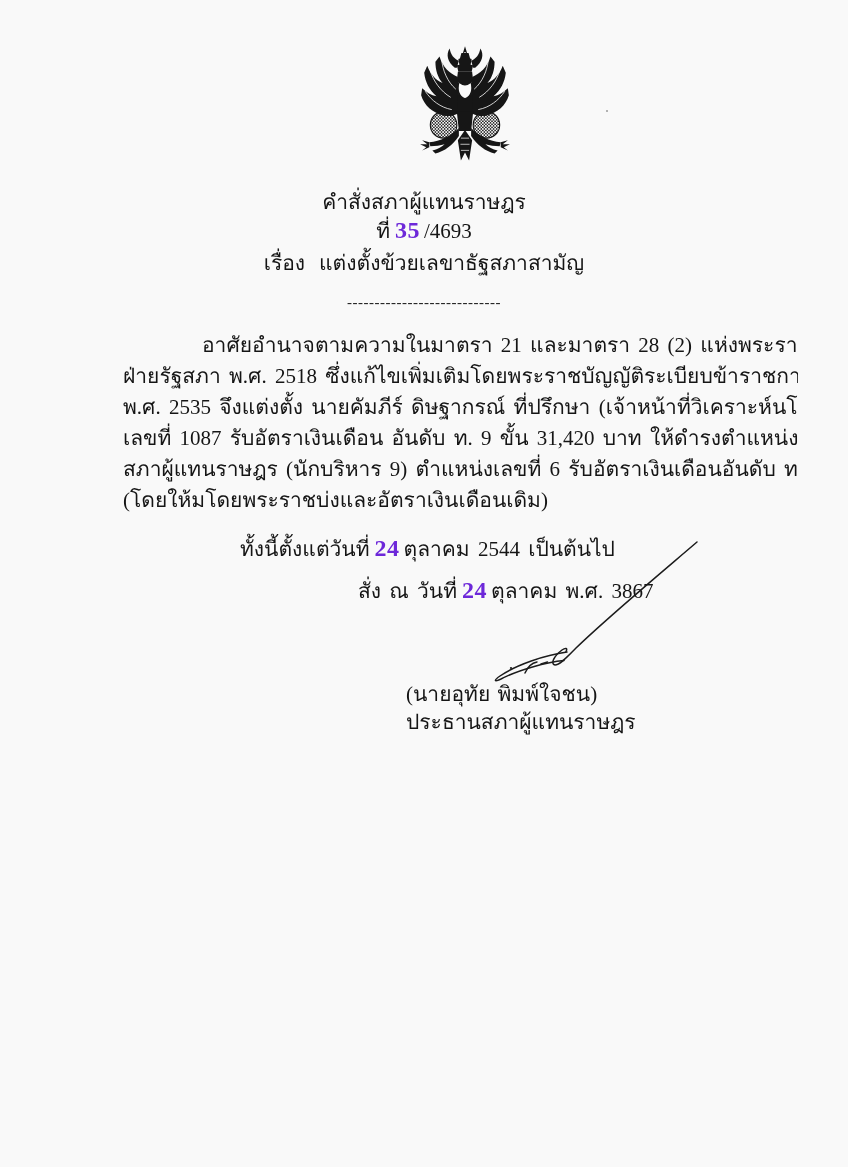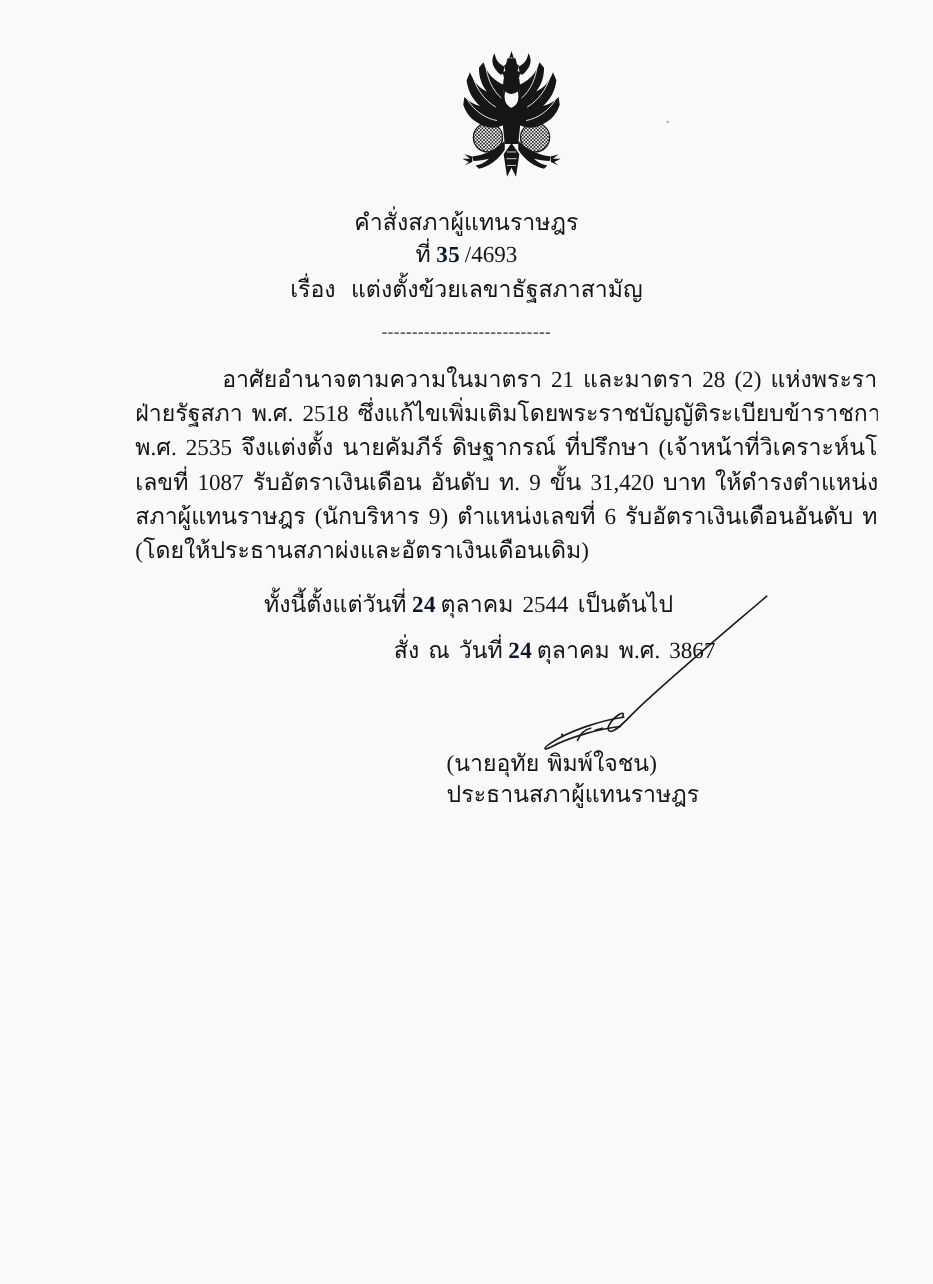--- a/index.html
+++ b/index.html
@@ -5,21 +5,21 @@
   html,body{margin:0;padding:0;background:#f9f9f9;}
   .page{
     position:relative;width:748px;height:1167px;margin:16px auto;
     background:#f9f9f9;color:#151515;overflow:hidden;
     font-family:Liberation Serif, serif;
   }
   .abs{position:absolute;}
   .center{left:0;right:0;text-align:center;}
   .t{font-size:21px;white-space:nowrap;word-spacing:3px;}
   .hand{
-    font-weight:bold;font-size:21px;color:#0f172a;
+    font-weight:bold;font-size:24px;color:#6d28d9;
     letter-spacing:.5px;margin:0 4px 0 5px;white-space:nowrap;
   }
   .divider{font-size:15px;letter-spacing:.5px;color:#222;}
   .para{line-height:31px;}
   .para .bl{font-size:21px;white-space:nowrap;word-spacing:3px;}
   .para .bl.indent{padding-left:79px;}
   .sig-name{line-height:28px;}
   .sig-name div{font-size:21px;white-space:nowrap;word-spacing:2px;}
   .speck{position:absolute;width:2px;height:2px;border-radius:50%;background:#9a9a9a;}
   svg{display:block;}
@@ -82,21 +82,21 @@
   </div>
 
   <div class="abs center divider" style="top:278px;">----------------------------</div>
 
   <div class="abs para" style="top:314px;left:73px;width:720px;">
     <div class="bl indent">อาศัยอำนาจตามความในมาตรา 21 และมาตรา 28 (2) แห่งพระราชบัญญัติระเบียบข้าราชการ</div>
     <div class="bl">ฝ่ายรัฐสภา พ.ศ. 2518 ซึ่งแก้ไขเพิ่มเติมโดยพระราชบัญญัติระเบียบข้าราชการฝ่ายรัฐสภา (ฉบับที่ 4)</div>
     <div class="bl">พ.ศ. 2535 จึงแต่งตั้ง นายคัมภีร์ ดิษฐากรณ์ ที่ปรึกษา (เจ้าหน้าที่วิเคราะห์นโยบายและแผน 9) ตำแหน่ง</div>
     <div class="bl">เลขที่ 1087 รับอัตราเงินเดือน อันดับ ท. 9 ขั้น 31,420 บาท ให้ดำรงตำแหน่งผู้ช่วยเลขาธิการ</div>
     <div class="bl">สภาผู้แทนราษฎร (นักบริหาร 9) ตำแหน่งเลขที่ 6 รับอัตราเงินเดือนอันดับ ท. 9 ขั้น 31,420 บาท</div>
-    <div class="bl">(โดยให้ประธานสภาผ่งและอัตราเงินเดือนเดิม)</div>
+    <div class="bl">(โดยให้มโดยพระราชบ่งและอัตราเงินเดือนเดิม)</div>
   </div>
 
   <div class="abs t" style="top:516px;left:190px;">
     <span>ทั้งนี้ตั้งแต่วันที่</span><span class="hand">24</span><span>ตุลาคม 2544 เป็นต้นไป</span>
   </div>
 
   <div class="abs t" style="top:558px;left:308px;">
     <span>สั่ง ณ วันที่</span><span class="hand">24</span><span>ตุลาคม พ.ศ. 3867</span>
   </div>
 

